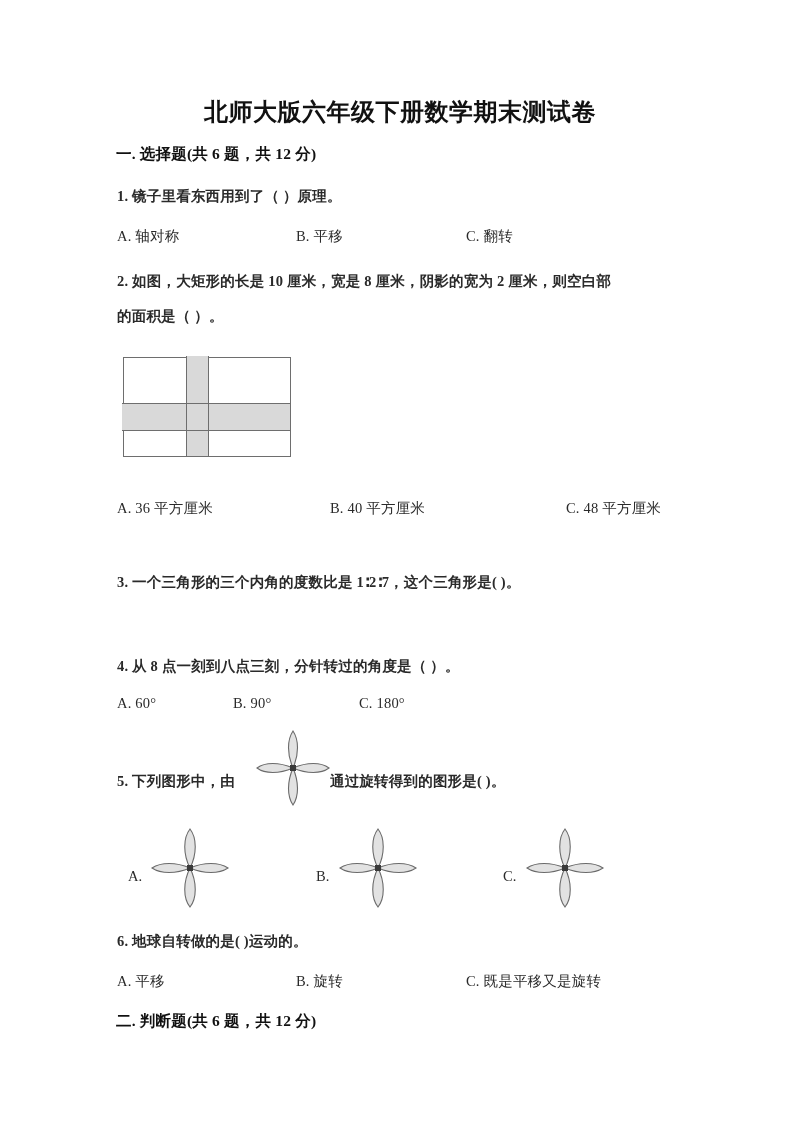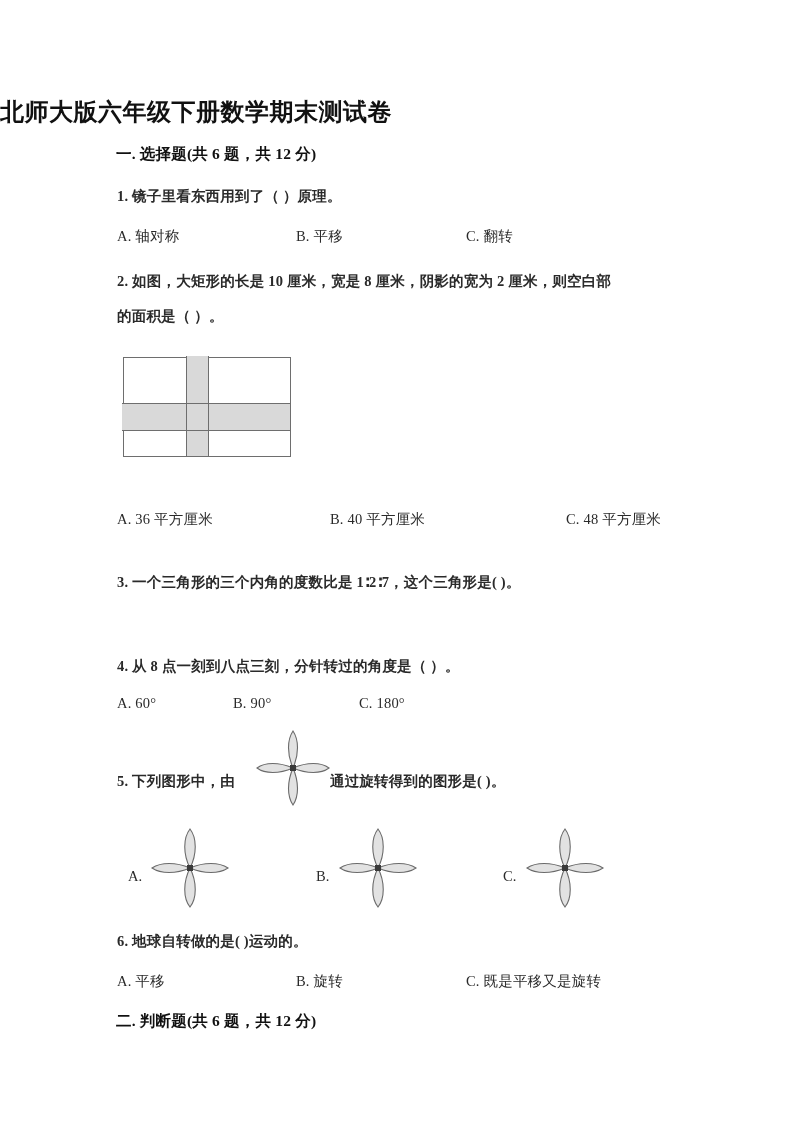--- a/index.html
+++ b/index.html
@@ -22,20 +22,21 @@
     width: 800px;
     height: 1131px;
     background: #fff;
   }
 
   .doc-title {
     position: absolute;
     left: 0;
     top: 96px;
     width: 800px;
+    text-align: center;
     font-size: 24px;
     font-weight: bold;
     letter-spacing: 0.5px;
     color: #111;
   }
 
   .section-head {
     position: absolute;
     left: 116px;
     font-size: 15.5px;
@@ -146,21 +147,21 @@
 
   <div class="q-line" style="top:272px;">2. 如图，大矩形的长是 10 厘米，宽是 8 厘米，阴影的宽为 2 厘米，则空白部</div>
   <div class="q-line" style="top:307px;">的面积是（      ）。</div>
 
   <div class="fig-rect">
     <div class="band-h"></div>
     <div class="band-v"></div>
     <div class="band-cross"></div>
   </div>
 
-  <div class="opt-row" style="top:510px;padding-left:12px;">
+  <div class="opt-row" style="top:499px;padding-left:12px;">
     <span class="opt a">A. 36 平方厘米</span>
     <span class="opt b" style="left:330px;">B. 40 平方厘米</span>
     <span class="opt c" style="left:566px;">C. 48 平方厘米</span>
   </div>
 
   <div class="q-line" style="top:573px;">3. 一个三角形的三个内角的度数比是 1∶2∶7，这个三角形是(       )。</div>
 
   <div class="q-line" style="top:657px;">4. 从 8 点一刻到八点三刻，分针转过的角度是（      ）。</div>
   <div class="opt-row" style="top:695px;">
     <span class="opt a">A. 60°</span>

